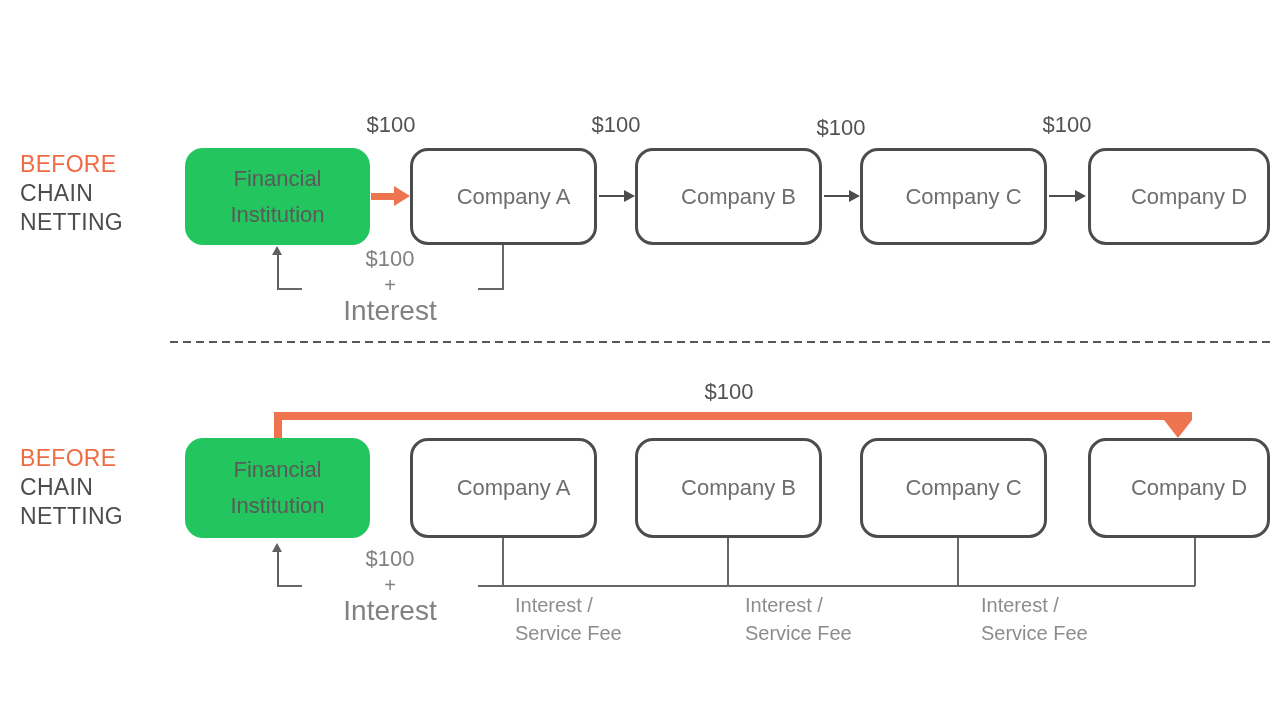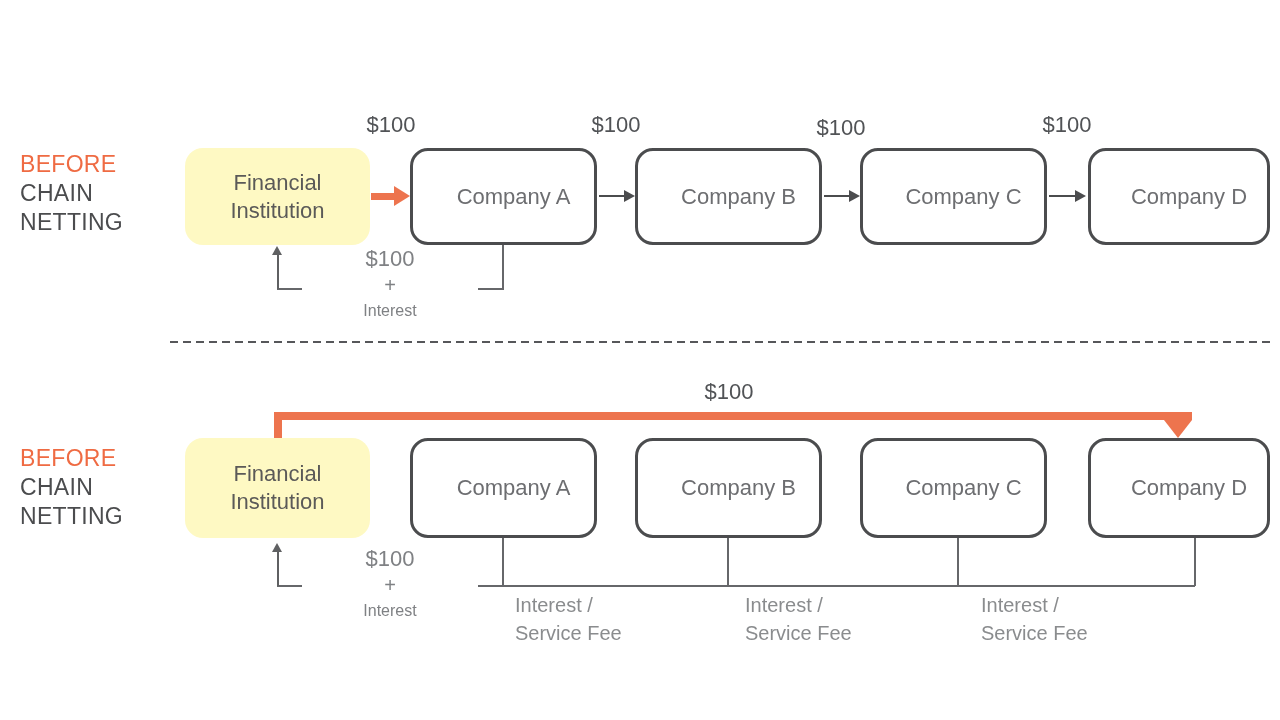--- a/index.html
+++ b/index.html
@@ -9,27 +9,27 @@
   }
   .abs{position:absolute;}
   
   .section-heading{font-weight:normal;font-size:23px;line-height:29px;letter-spacing:0.3px;color:#4B4C4E;}
   .section-heading .hl-orange{color:#EF6B43;display:block;}
   .section-heading .hl-dark{color:#4B4C4E;display:block;}
   
   .node{display:flex;align-items:center;justify-content:center;text-align:center;
         border-radius:18px;box-sizing:border-box;z-index:3;padding-left:20px;}
   .company{background:#ffffff;border:3px solid #4B4C4E;color:#6D6E71;font-size:22px;}
-  .fi{background:#fef9c3;border:none;color:#5B5A58;font-size:22px;line-height:28px;padding:4px 24px;}
+  .fi{background:#22c55e;border:none;color:#5B5A58;font-size:22px;line-height:36px;padding:4px 24px;}
   
   .amount{width:90px;text-align:center;font-size:22px;color:#515356;z-index:4;}
   .return-block{width:176px;text-align:center;color:#7F8184;background:#ffffff;z-index:2;}
   .return-block .ret-amount{font-size:22px;line-height:26px;}
   .return-block .ret-plus{font-size:20px;line-height:26px;}
-  .return-block .ret-word{font-size:16px;line-height:26px;}
+  .return-block .ret-word{font-size:28px;line-height:26px;}
   .fee-label{width:200px;text-align:left;color:#8A8C8E;font-size:20px;line-height:28px;z-index:4;}
   
   .hline{height:1.5px;background:#66676A;z-index:1;}
   .vline{width:1.5px;background:#66676A;z-index:1;}
   .orange-line{background:#ED744E;z-index:2;}
   .dashes{height:2px;z-index:1;
     background:repeating-linear-gradient(90deg,#56575A 0,#56575A 8px,transparent 8px,transparent 13px);}
   
   .head-right-orange{width:0;height:0;border-left:16px solid #ED744E;
     border-top:10px solid transparent;border-bottom:10px solid transparent;z-index:3;}

